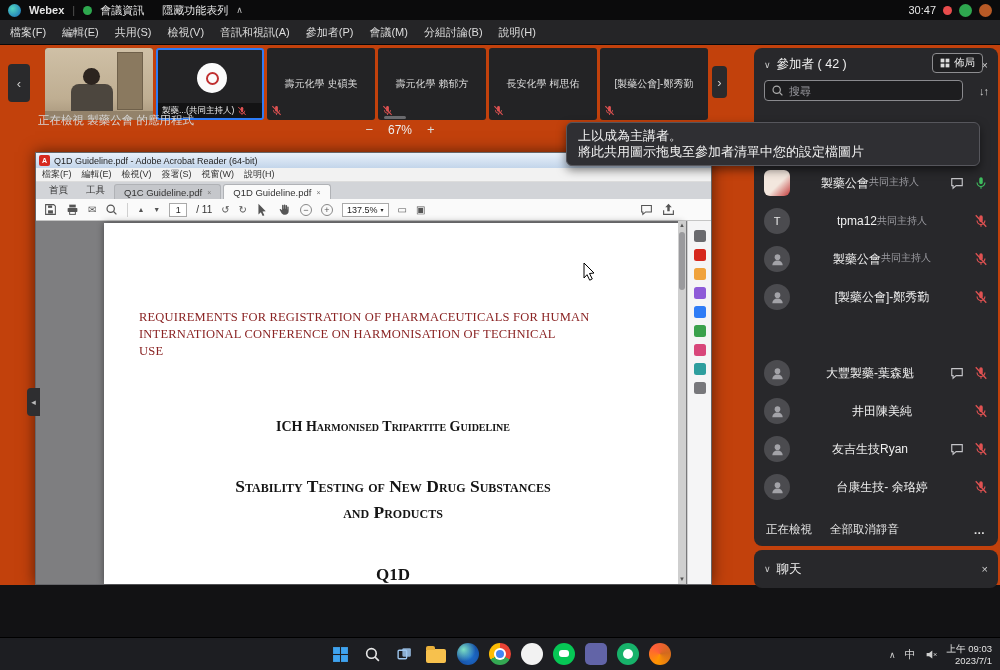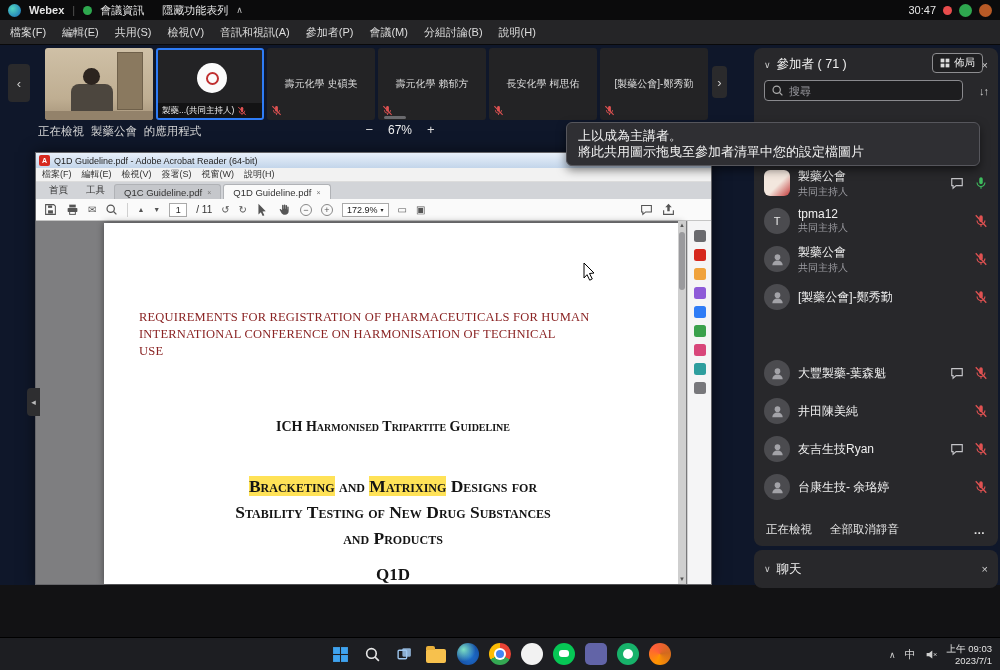--- a/index.html
+++ b/index.html
@@ -1,17 +1,17 @@
 <!DOCTYPE html>
 <html style="--accent_blue: #2e7cf6; --record_red: #e84c4c; --mic_muted_red: #e05252; --mic_on_green: #3ebd5e; --highlight_yellow: #ffe257; --leave_red: #e02d2d;"><head>
 <meta charset="utf-8">
 <style>
   * { margin:0; padding:0; box-sizing:border-box; }
   body { background:#000; font-family:"Liberation Sans", sans-serif; }
-  .screen { position:relative; width:1000px; height:670px; background:#0f172a; overflow:hidden; color:#e8e8e8; font-family:"Liberation Sans", sans-serif; }
+  .screen { position:relative; width:1000px; height:670px; background:#c2410c; overflow:hidden; color:#e8e8e8; font-family:"Liberation Sans", sans-serif; }
   svg.ic { display:block; }
 
   
   #topbar { position:absolute; left:0; top:0; width:1000px; height:20px; background:#0b0b0c; display:flex; align-items:center; gap:8px; padding:0 8px; font-size:11px; color:#e6e6e6; z-index:20; }
   .logo { width:13px; height:13px; border-radius:50%; background:radial-gradient(circle at 35% 35%, #53d6c2, #1467b8); }
   .brand { font-weight:bold; }
   .tsep { color:#555; }
   .shield { width:9px; height:9px; border-radius:50%; background:#2ea84f; }
   #topbar-right { margin-left:auto; display:flex; align-items:center; gap:7px; }
   .dot-rec { width:9px; height:9px; border-radius:50%; background:var(--record_red,#e84c4c); }
@@ -34,21 +34,21 @@
   .vid-door { position:absolute; left:72px; top:4px; width:26px; height:58px; background:#8a795f; border:1px solid #6f604a; }
   .vid-head { position:absolute; left:38px; top:20px; width:17px; height:17px; border-radius:50%; background:#2c241f; }
   .vid-body { position:absolute; left:26px; top:36px; width:42px; height:28px; border-radius:8px 8px 0 0; background:#4c463e; }
   .vid-desk { position:absolute; left:0; bottom:0; width:108px; height:9px; background:#93826a; }
   .t2av { position:absolute; left:39px; top:13px; width:30px; height:30px; border-radius:50%; background:#fbfbfb; display:flex; align-items:center; justify-content:center; }
   .t2av i { display:block; width:13px; height:13px; border:2.5px solid #c03030; border-radius:50%; }
   #layoutbtn { position:absolute; left:932px; top:53px; height:20px; padding:0 7px; border:1px solid #8d8d90; border-radius:4px; background:#1f1f21; color:#eeeeee; display:flex; align-items:center; gap:4px; font-size:10.5px; z-index:60; }
   #layoutbtn svg { width:10px; height:10px; color:#dddddd; }
 
   
-  #viewing { position:absolute; left:38px; top:124px; font-size:11.5px; color:#d5d5d5; z-index:6;font-family:Liberation Mono, monospace; }
+  #viewing { position:absolute; left:38px; top:113px; font-size:11.5px; color:#d5d5d5; z-index:6; }
   #zoomhandle { position:absolute; left:384px; top:116px; width:22px; height:3px; border-radius:2px; background:#6a6a6e; z-index:6; }
   #zoomctl { position:absolute; left:338px; top:122px; width:124px; display:flex; align-items:center; justify-content:center; gap:15px; color:#eeeeee; font-size:12px; z-index:6; }
   #zoomctl .zbtn { font-size:13px; color:#dddddd; }
   #stage-collapse { position:absolute; left:27px; top:388px; width:13px; height:28px; background:#2e2e30; border-radius:4px 0 0 4px; color:#bbbbbb; font-size:9px; display:flex; align-items:center; justify-content:center; z-index:30; }
 
   
   #acro { position:absolute; left:35px; top:152px; width:677px; height:433px; background:#7e7e80; border:1px solid #66666a; box-shadow:0 0 14px rgba(0,0,0,.55); z-index:10; }
   #acro-title { height:15px; background:linear-gradient(#e8f0fa,#c3d5ea); display:flex; align-items:center; gap:4px; padding:0 3px; font-size:9px; color:#222; }
   .acico { width:11px; height:11px; background:#d6281e; border-radius:2px; color:#fff; font-size:7px; font-weight:bold; display:flex; align-items:center; justify-content:center; }
   .winbtns { margin-left:auto; display:flex; gap:2px; }
@@ -94,21 +94,21 @@
   .psearch { flex:1; height:21px; background:#1d1d1f; border:1px solid #8a8a8e; border-radius:4px; color:#dddddd; font-size:11px; padding:0 6px 0 24px; outline:none; font-family:"Liberation Sans",sans-serif; }
   .psearch::placeholder { color:#9a9aa0; }
   .searchic { position:absolute; left:7px; top:4px; width:13px; height:13px; color:#aaaaaa; }
   .sortic { font-size:11px; color:#cccccc; letter-spacing:-1px; }
   .prow { position:absolute; left:0; right:0; height:38px; display:flex; align-items:center; gap:8px; padding:0 10px; }
   .prow.hov { background:#3a3a40; }
   .pav { width:26px; height:26px; border-radius:50%; background:#4b4b4f; display:flex; align-items:center; justify-content:center; flex-shrink:0; font-size:11px; color:#e8e8e8; }
   .pav svg { width:15px; height:15px; color:#a3a3a8; }
   .pav.yc { background:#6f6f30; font-size:10px; }
   .pav.vid { border-radius:6px; background:linear-gradient(135deg,#f3e7de 55%,#c23b3b); }
-  .pinfo { display:flex; flex-direction:column; justify-content:center; min-width:0; flex:1; }
+  .pinfo { display:flex; flex-direction:row; justify-content:center; min-width:0; flex:1; }
   .pname { font-size:12px; color:#efefef; white-space:nowrap; overflow:hidden; }
   .prole { font-size:10px; color:#9a9aa0; }
   .picons { display:flex; align-items:center; gap:10px; }
   .picons svg { width:14px; height:14px; }
   .cbub { color:#c5c5c9; }
   .mic-off { color:var(--mic_muted_red,#e05252); }
   .mic-on { color:var(--mic_on_green,#3ebd5e); }
   .pfoot { position:absolute; left:0; right:0; bottom:9px; display:flex; align-items:center; gap:18px; padding:0 12px; font-size:11.5px; color:#e3e3e3; }
   .pfoot .more { margin-left:auto; font-weight:bold; letter-spacing:1px; }
 
@@ -375,21 +375,21 @@
       <span class="tbtxt">↻</span>
       <svg class="ic tb" viewBox="0 0 16 16">
           <use href="#i-cursor2"></use>
         </svg>
       <svg class="ic tb" viewBox="0 0 16 16">
           <use href="#i-hand"></use>
         </svg>
       <span class="zc">−</span>
       <span class="zc">+</span>
       <span class="zbox">
-        <span>172.9%</span>
+        <span>137.5%</span>
         <span style="font-size:6px">▾</span>
       </span>
       <span class="tbtxt">▭</span>
       <span class="tbtxt">▣</span>
       <span style="margin-left:auto"></span>
       <svg class="ic tb" viewBox="0 0 16 16">
           <use href="#i-chatb"></use>
         </svg>
       <svg class="ic tb" viewBox="0 0 16 16" style="margin-right:28px">
           <use href="#i-share"></use>
@@ -398,21 +398,20 @@
 
     <div id="docarea">
       <div id="page" class="serif">
         <div id="p-head">
           <div>REQUIREMENTS FOR REGISTRATION OF PHARMACEUTICALS FOR HUMAN</div>
           <div>INTERNATIONAL CONFERENCE ON HARMONISATION OF TECHNICAL</div>
           <div>USE</div>
         </div>
         <div id="p-guid">ICH Harmonised Tripartite Guideline</div>
         <div id="p-title">
-          <div><span class="hl">Bracketing</span><span> and </span><span class="hl">Matrixing</span><span> Designs for</span></div>
           <div>Stability Testing of New Drug Substances</div>
           <div>and Products</div>
         </div>
         <div id="p-code">Q1D</div>
       </div>
 
       <div id="scrollv">
         <span class="sarr" style="top:0">▲</span>
         <span class="sthumb"></span>
         <span class="sarr" style="bottom:0">▼</span>
@@ -433,21 +432,21 @@
   </div>
 
   <div id="tooltip">
     <div>上以成為主講者。</div>
     <div>將此共用圖示拖曳至參加者清單中您的設定檔圖片</div>
   </div>
 
   <div id="ppanel">
     <div class="phead">
       <span class="pchev">∨</span>
-      <span>參加者 ( 71 )</span>
+      <span>參加者 ( 42 )</span>
       <span class="phx">×</span>
     </div>
     <div id="psearchwrap">
       <svg class="ic searchic" viewBox="0 0 16 16">
           <use href="#i-search"></use>
         </svg>
       <input class="psearch" placeholder="搜尋" style="">
       <span class="sortic">↓↑</span>
     </div>
 

